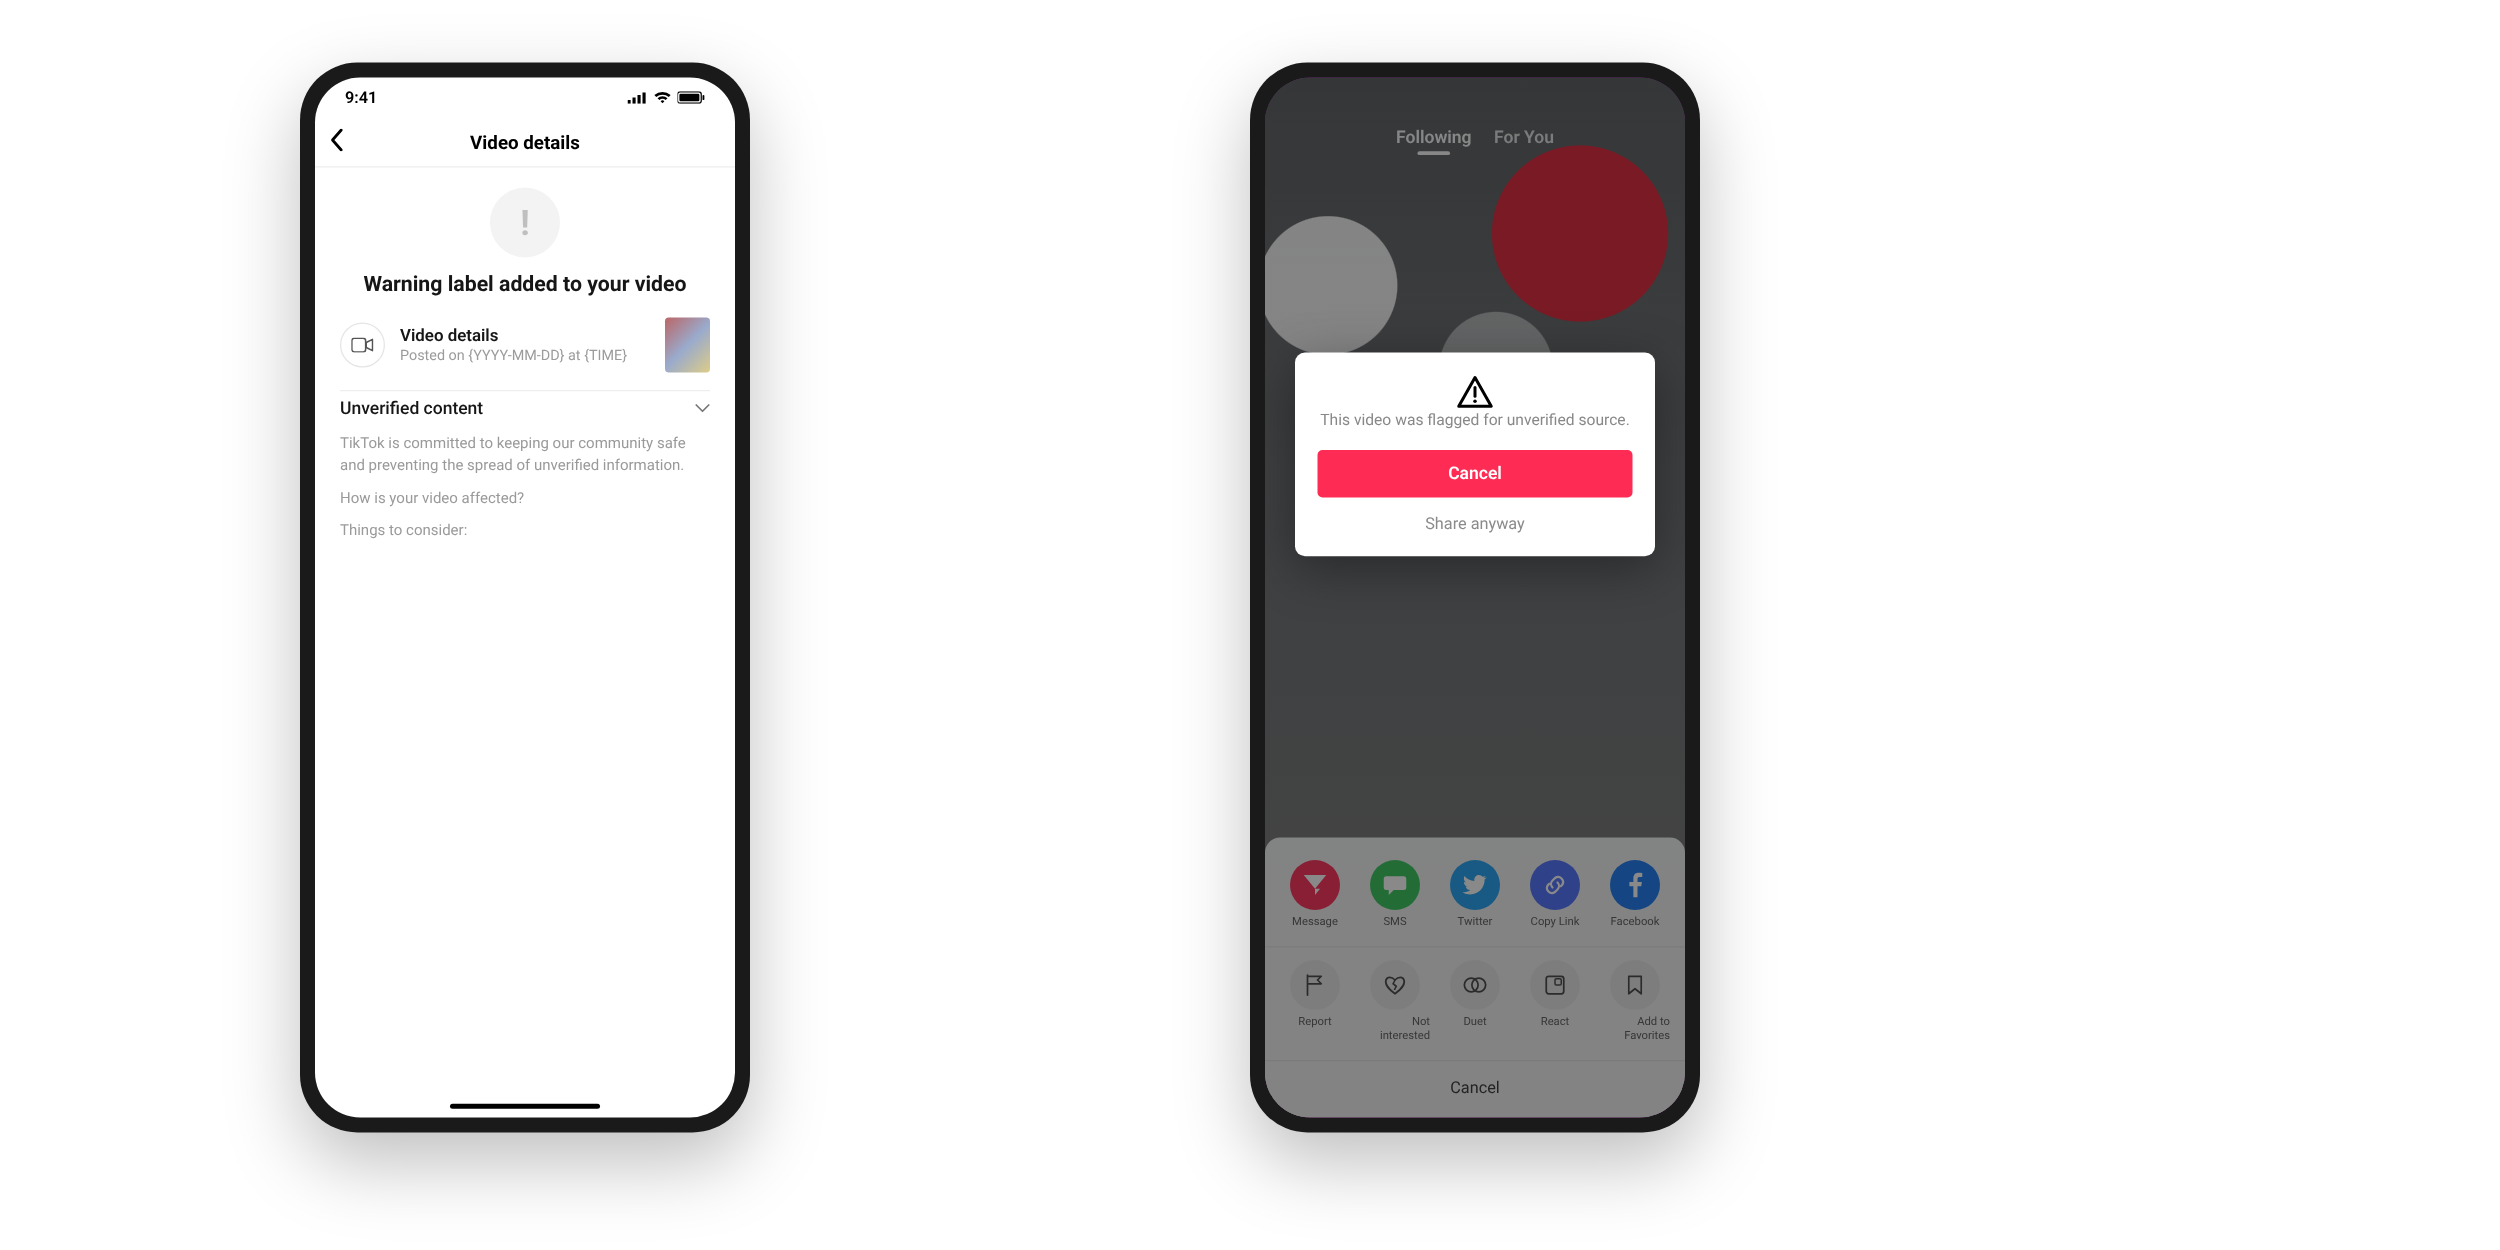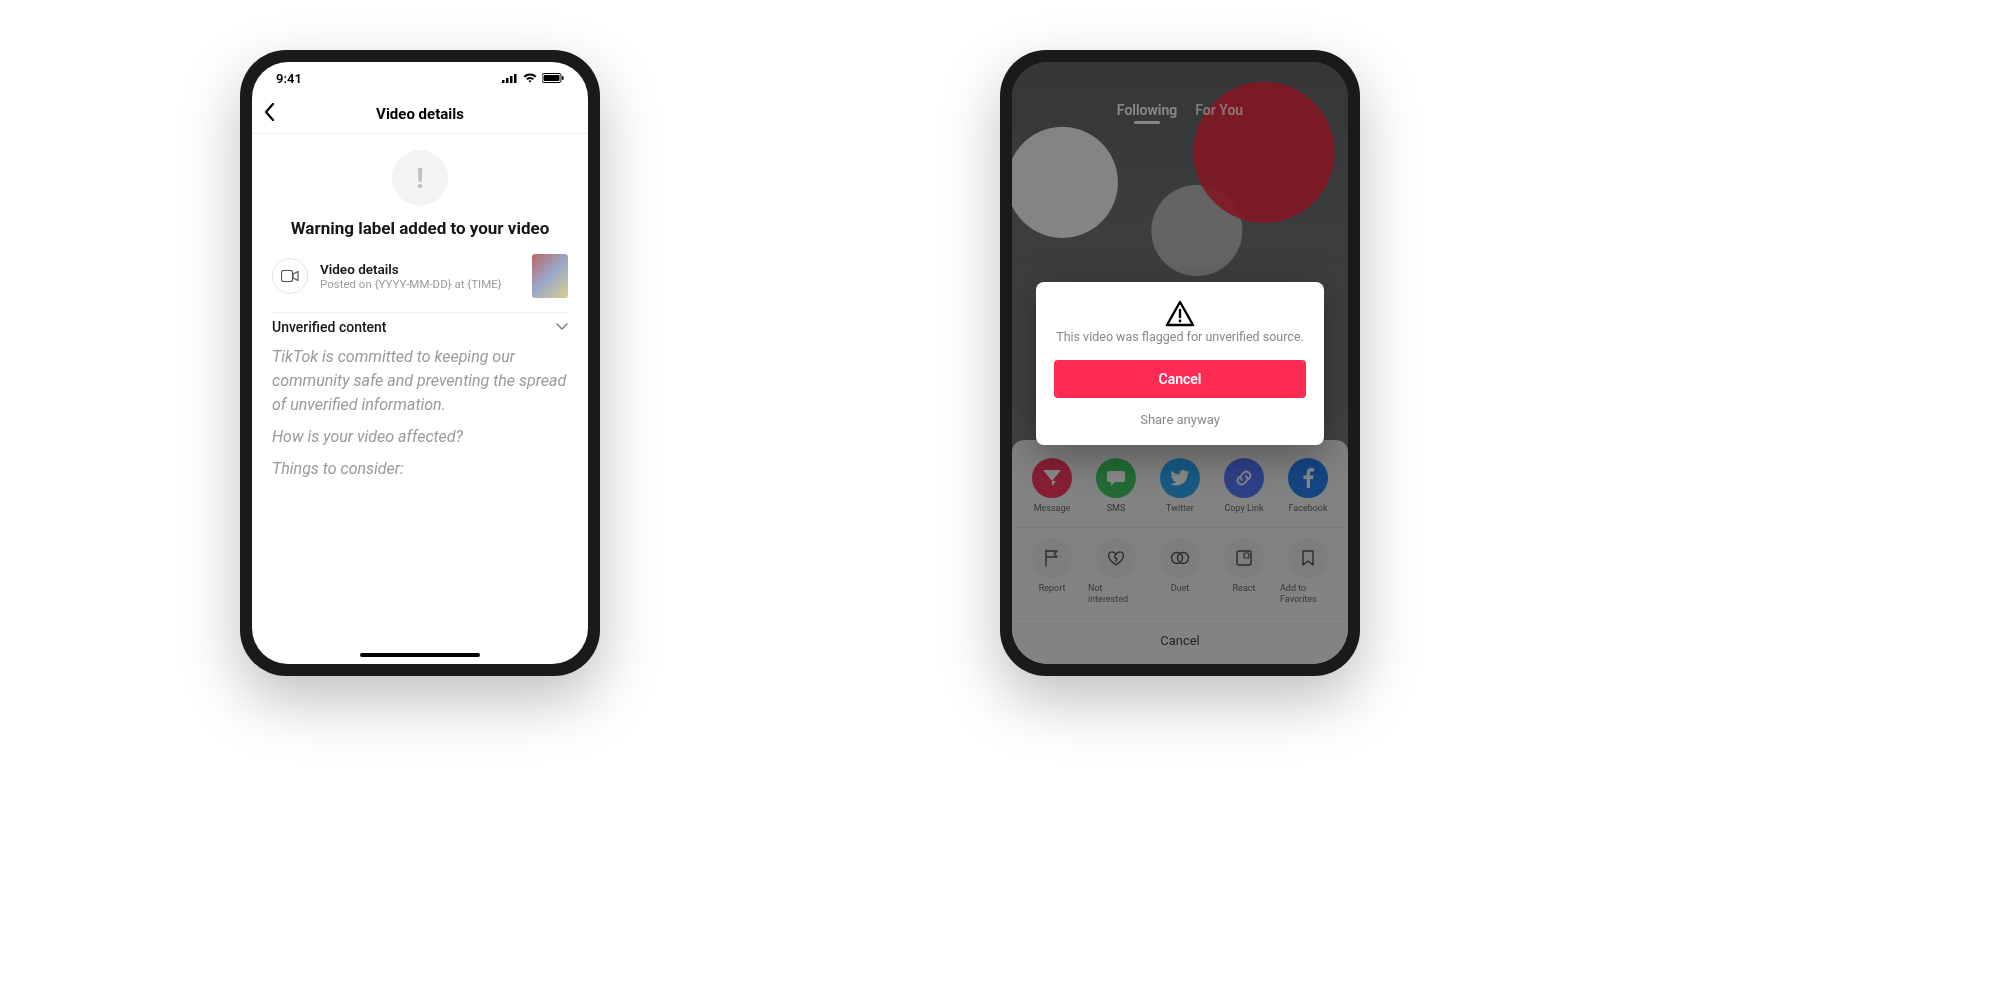--- a/index.html
+++ b/index.html
@@ -6,21 +6,21 @@
   body {
     width: 2000px;
     height: 1000px;
     background: #ffffff;
     font-family: -apple-system, BlinkMacSystemFont, "Segoe UI", Roboto, Helvetica, Arial, sans-serif;
     position: relative;
   }
   .phone {
     position: absolute;
     width: 360px;
-    height: 626px;
+    height: 856px;
     border-radius: 46px;
     background: #1a1a1a;
     padding: 12px;
     box-shadow: 0 24px 60px rgba(0,0,0,0.25);
   }
   .phone-left { left: 240px; top: 50px; }
   .phone-right { left: 1000px; top: 50px; }
 
   .screen {
     width: 100%;
@@ -91,21 +91,21 @@
   .divider { height: 1px; background: #eee; margin: 0 20px; }
 
   .section-label { font-size: 12px; color: #8a8a8a; padding: 14px 20px 8px 20px; }
 
   .expand-row {
     display: flex; justify-content: space-between; align-items: center;
     padding: 6px 20px 10px 20px;
     font-size: 14px; font-weight: 500; color: #161616;
   }
   .body-text {
-    font-size: 16px; line-height: 1.5; color: #9a9a9a; padding: 0 20px; font-style: italic;
+    font-size: 12px; line-height: 1.5; color: #9a9a9a; padding: 0 20px;
   }
   .body-text p { margin-bottom: 8px; }
   .body-text ul { padding-left: 15px; margin-bottom: 8px; }
   .body-text li { margin-bottom: 4px; }
 
   .home-indicator {
     position: absolute; bottom: 7px; left: 50%; transform: translateX(-50%);
     width: 120px; height: 4px; border-radius: 3px; background: #000;
   }
 
@@ -144,21 +144,21 @@
     display: flex; justify-content: space-around; padding: 6px 8px 10px 8px;
   }
   .share-item {
     width: 56px; display: flex; flex-direction: column; align-items: center; gap: 5px;
   }
   .share-dot {
     width: 40px; height: 40px; border-radius: 50%; display: flex;
     align-items: center; justify-content: center; color: #fff; font-size: 16px;
   }
   .share-dot.grey { background: #e8e8e8; color: #555; }
-  .share-label { font-size: 9px; color: #5b5b5b; text-align: left; line-height: 1.15; }
+  .share-label { font-size: 9px; color: #5b5b5b; text-align: right; line-height: 1.15; }
   .sheet-divider { height: 1px; background: #e3e3e3; margin: 4px 0; }
   .sheet-cancel { text-align: center; font-size: 13px; color: #333; padding-top: 10px; }
 
   .modal {
     position: absolute; left: 24px; right: 24px; top: 220px;
     background: #fff; border-radius: 8px; padding: 18px 18px 14px 18px;
     box-shadow: 0 10px 40px rgba(0,0,0,0.35);
     text-align: center;
   }
   .modal-title { font-size: 16px; font-weight: 700; color: #161616; line-height: 1.3; margin: 8px 0 6px 0; }

